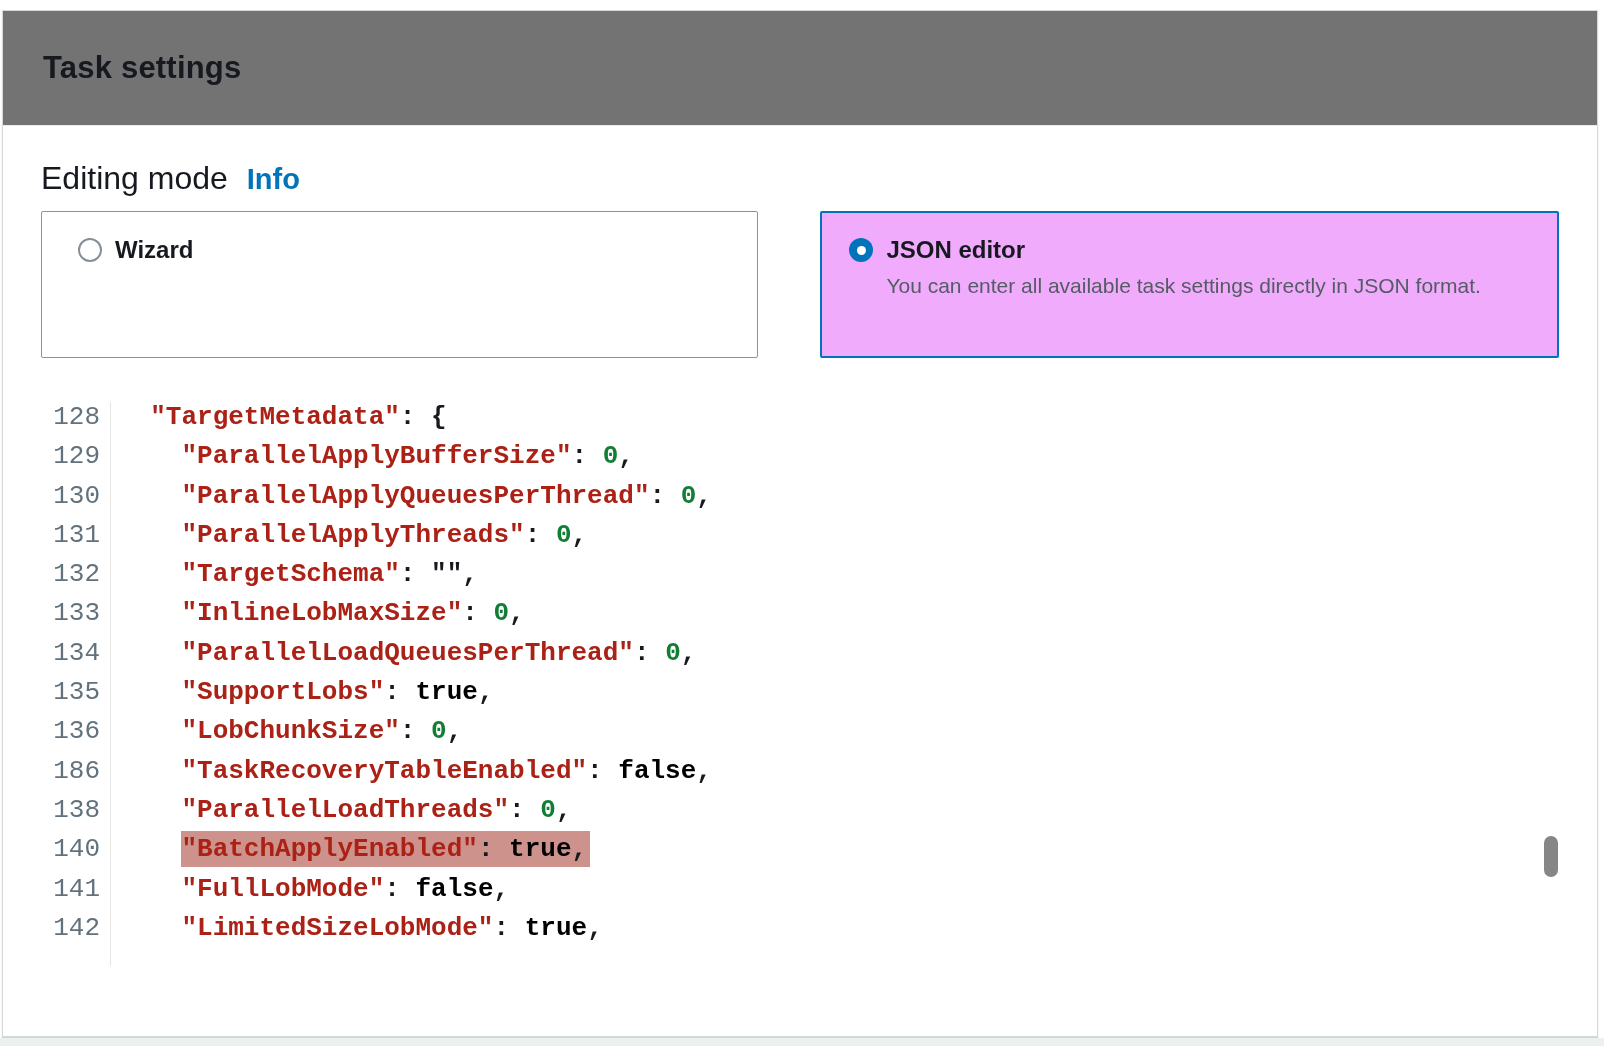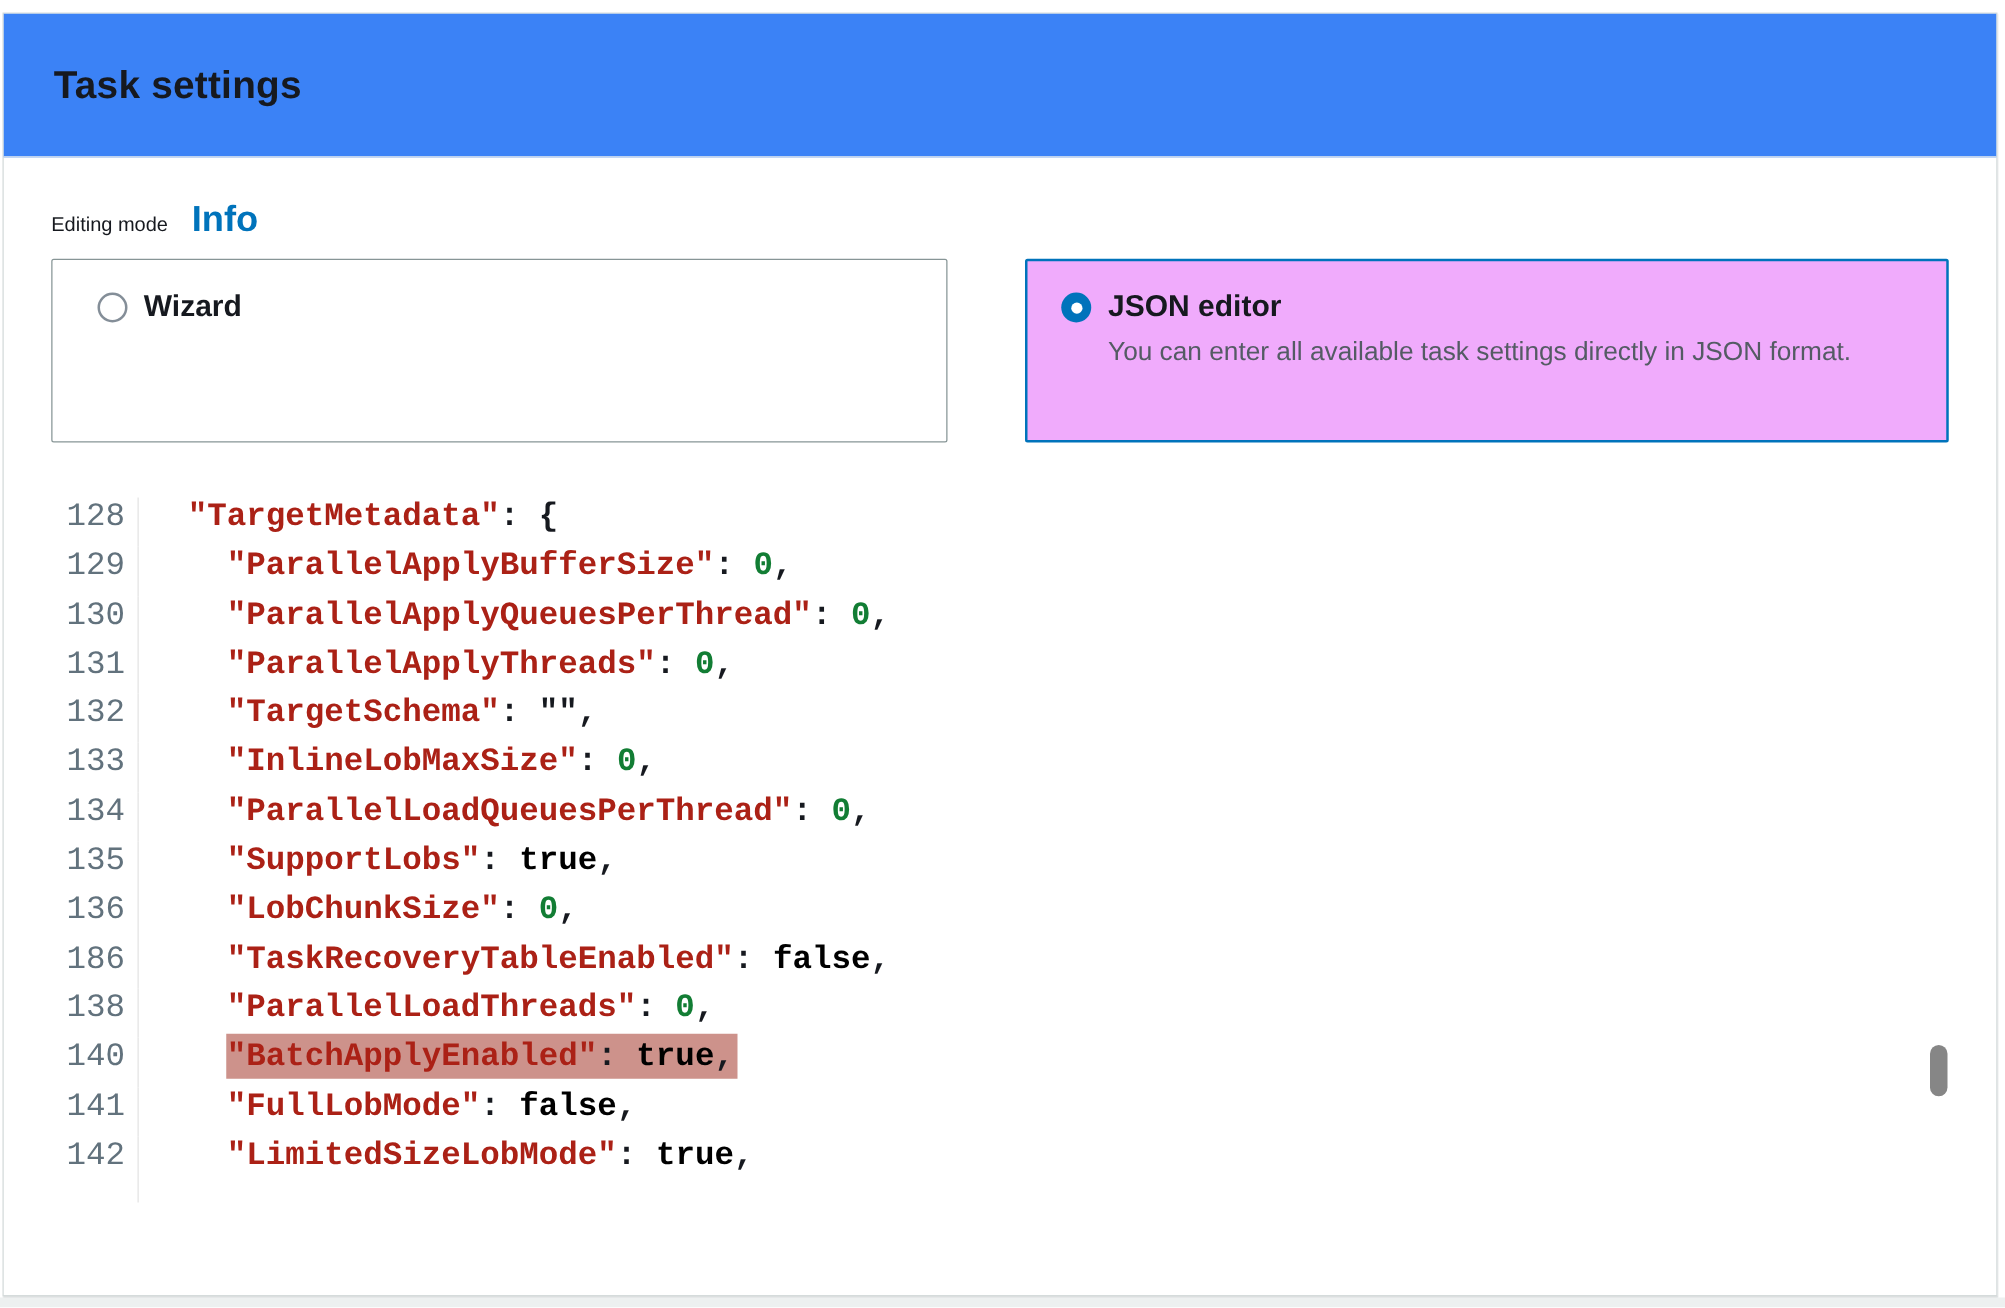--- a/index.html
+++ b/index.html
@@ -6,27 +6,27 @@
   body{
     width:1604px;height:1046px;position:relative;overflow:hidden;
     background:#ffffff;font-family:"Liberation Sans",sans-serif;
   }
   .bottom-strip{position:absolute;left:0;top:1038px;width:1604px;height:8px;background:#edf0f0}
   .panel{
     position:absolute;left:2px;top:10px;width:1596px;height:1027px;box-sizing:border-box;
     background:#ffffff;border:1px solid #d5dbdb;box-shadow:0 1px 1px rgba(0,28,36,.18);
   }
   .panel-header{
-    height:115px;background:#3b82f6;border-bottom:1px solid #eaeded;
+    height:115px;background:#737373;border-bottom:1px solid #eaeded;
     display:flex;align-items:center;padding:0 40px;box-sizing:border-box;
   }
   .panel-title{margin:0;font-size:31px;font-weight:700;color:#16191f;letter-spacing:.2px}
   .panel-body{padding:0 38px}
   .editing-row{margin-top:34px;display:flex;align-items:baseline;gap:19px}
-  .editing-label{font-size:16px;color:#16191f}
+  .editing-label{font-size:32px;color:#16191f}
   .info-link{font-size:29px;font-weight:700;color:#0073bb;text-decoration:none;cursor:pointer}
   .cards{display:flex;gap:62px;margin-top:14px}
   .card{
     box-sizing:border-box;width:737px;height:147px;background:#fff;
     border:1px solid #879596;border-radius:2px;
     padding:24px 20px 0 36px;display:flex;align-items:flex-start;cursor:pointer;
   }
   .card.selected{width:759px;border:2px solid #0073bb;background:#f0abfc;padding-left:27px;padding-top:23px}
   .radio{
     flex:none;width:24px;height:24px;border-radius:50%;border:2px solid #848e98;

